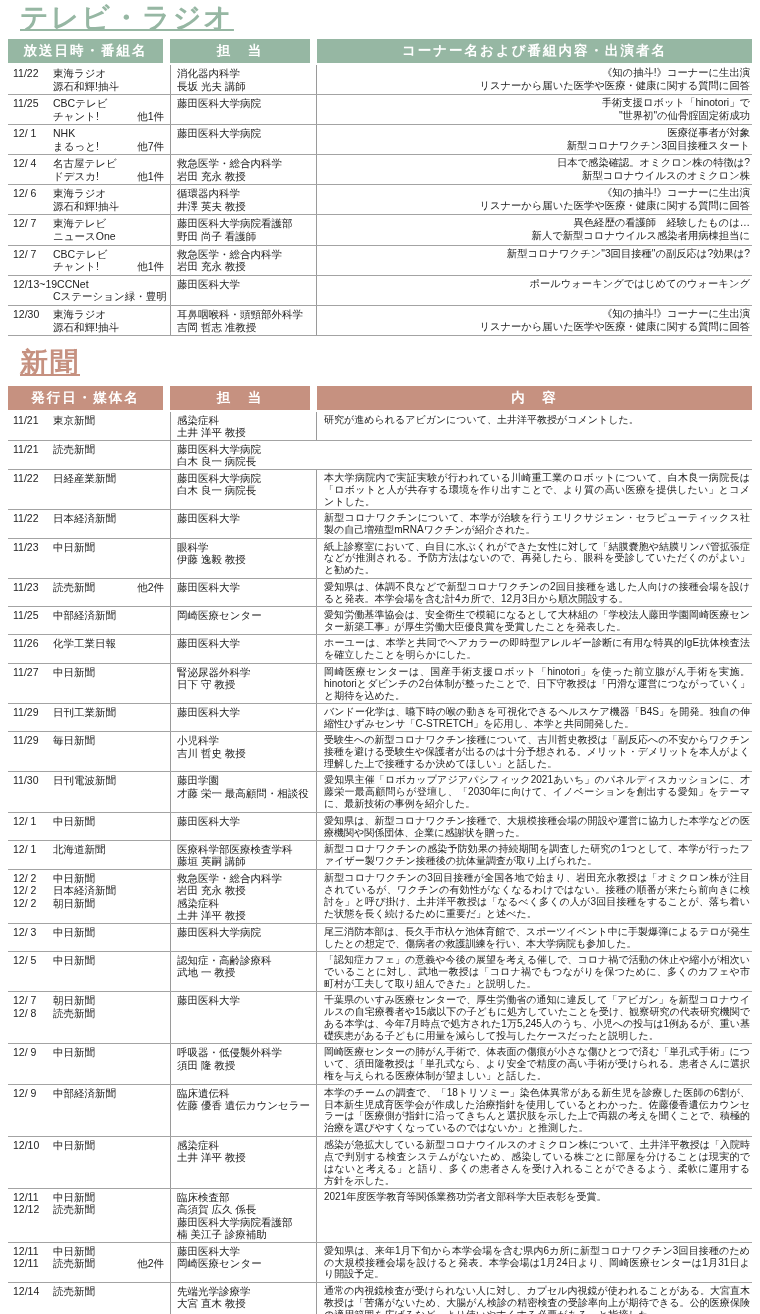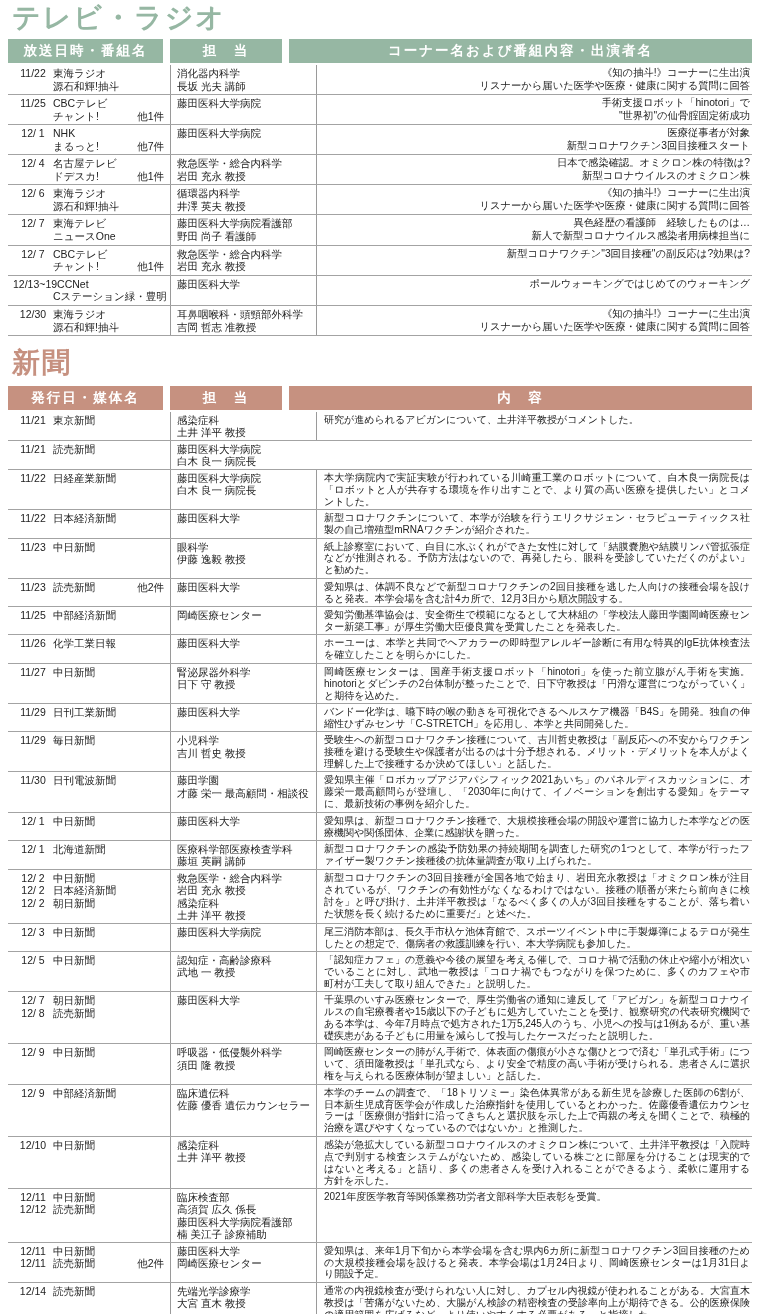--- a/index.html
+++ b/index.html
@@ -5,44 +5,44 @@
   html,body{margin:0;padding:0;}
   body{
     width:760px;height:1314px;overflow:hidden;background:#ffffff;
     font-family:"Liberation Sans","DejaVu Sans",sans-serif;
     color:#222;
     -webkit-font-smoothing:antialiased;
   }
   .page{padding:2px 8px 0 8px;}
   .section-title{
     font-weight:bold;font-size:28px;line-height:32px;
-    letter-spacing:2px;margin:0 0 5px 4px;
+    letter-spacing:2px;margin:0 0 5px 12px;text-decoration:underline;
   }
   .tv-accent{color:var(--green,#96b7a3);}
   .np-accent{color:var(--salmon,#c69180);}
   .thead{display:flex;gap:7px;margin-bottom:2px;align-items:center;}
   .th{
     color:#fff;font-weight:bold;font-size:13.5px;height:24px;
     display:flex;align-items:center;justify-content:center;
     letter-spacing:2px;white-space:nowrap;
   }
   .tv .th{background:var(--green,#96b7a3);}
   .np .th{background:var(--salmon,#c69180);}
   .th.w1{width:155px;flex:none;}
-  .th.w2{width:112px;flex:none;}
+  .th.w2{width:140px;flex:none;}
   .th.w3{flex:1;}
   .tbody{width:744px;}
   .row{display:flex;align-items:stretch;border-bottom:1.5px solid #a3a3a3;}
   .row > div{padding-top:2px;padding-bottom:1.5px;box-sizing:border-box;}
   .col1{width:162px;flex:none;font-size:10.5px;line-height:12.3px;padding-left:5px;padding-right:2px;}
   .col2{width:146px;flex:none;font-size:10.5px;line-height:12.3px;border-left:1px solid #9a9a9a;padding-left:6px;padding-right:2px;}
   .col3{flex:1;font-size:10px;line-height:11.9px;border-left:1px solid #9a9a9a;padding-left:7px;padding-right:2px;text-align:justify;}
   .tv .col1,.tv .col2{line-height:12.8px;}
   .tv .col3{font-size:10.3px;line-height:12.8px;text-align:right;}
-  .line{display:flex;text-align:center;}
+  .line{display:flex;}
   .date{flex:none;min-width:40px;white-space:nowrap;}
   .pname{white-space:nowrap;}
   .extra{margin-left:auto;white-space:nowrap;padding-right:4px;}
   .np-section{margin-top:11px;}
   .np .section-title{margin-bottom:7px;}
 </style>
 </head>
 <body>
 
 <div class="page">

